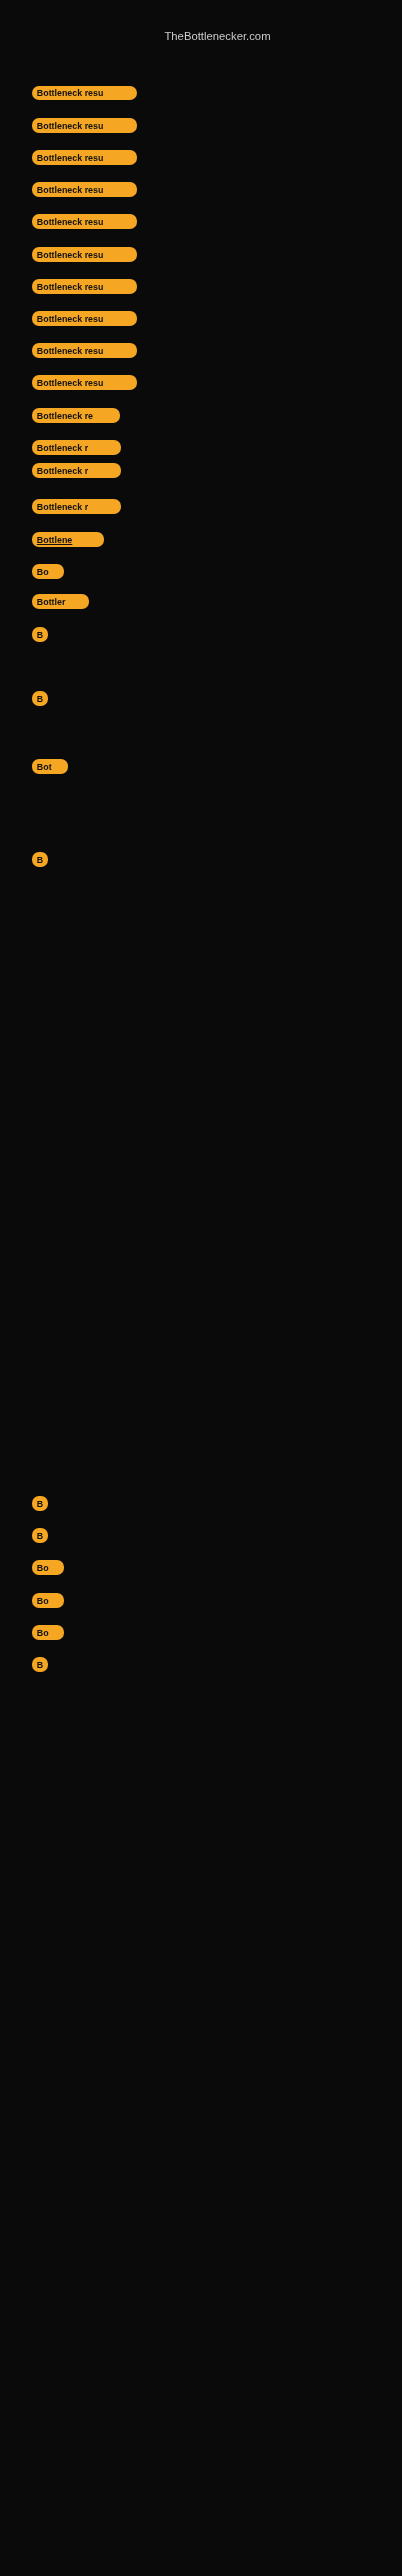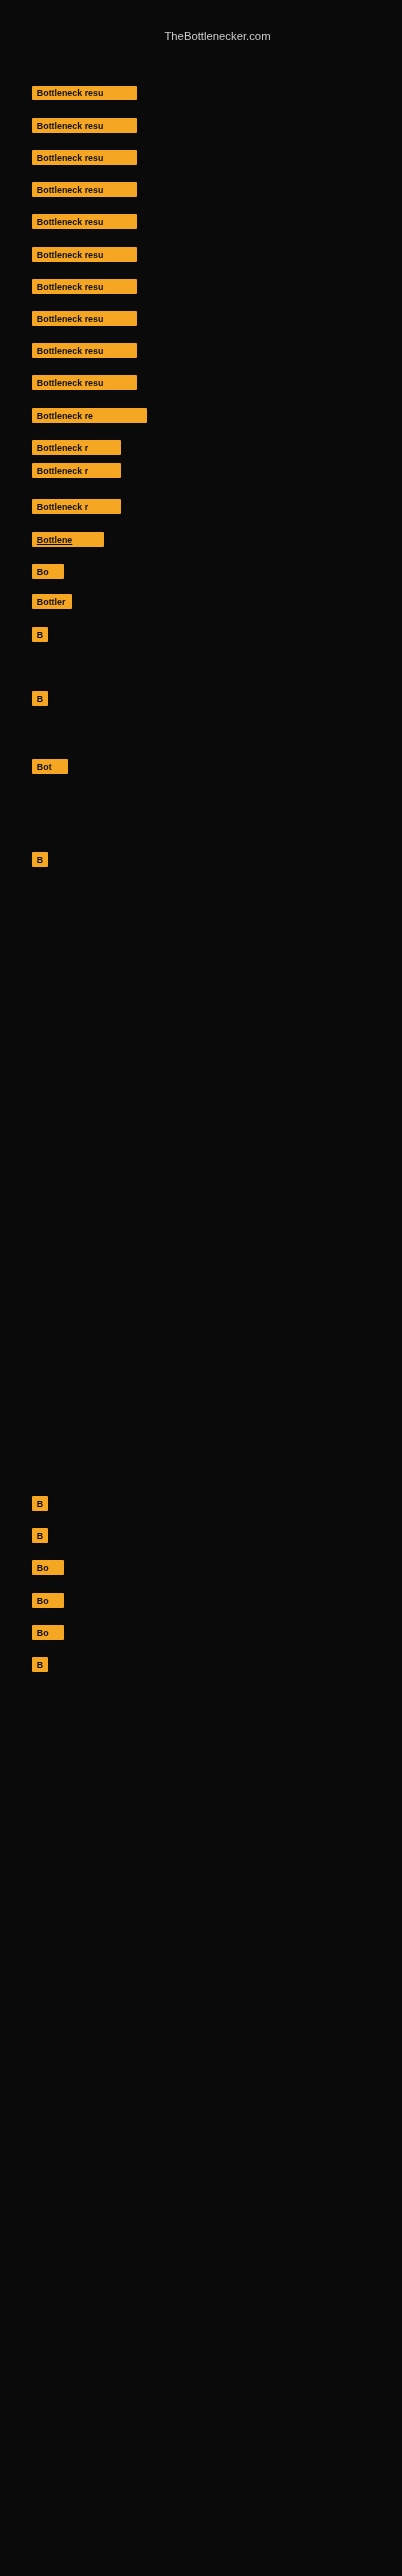--- a/index.html
+++ b/index.html
@@ -17,21 +17,21 @@
       padding: 6.4px 0 4.8px 0;
       font-weight: normal;
     }
     .btn-item {
       position: absolute;
       background-color: #f5a623;
       color: #111;
       font-size: 8.9px;
       font-weight: bold;
       padding: 2.4px 4.8px;
-      border-radius: 1px;
+      border-radius: 7px;
       white-space: nowrap;
       overflow: hidden;
       text-overflow: ellipsis;
       cursor: pointer;
       left: 0;
     }
   </style>
 </head>
 <body>
 
@@ -41,27 +41,27 @@
 <div class="btn-item" style="top: 22.5px; width: 105px;">Bottleneck resu</div>
     <div class="btn-item" style="top: 55px; width: 105px;">Bottleneck resu</div>
     <div class="btn-item" style="top: 87px; width: 105px;">Bottleneck resu</div>
     <div class="btn-item" style="top: 119px; width: 105px;">Bottleneck resu</div>
     <div class="btn-item" style="top: 151px; width: 105px;">Bottleneck resu</div>
     <div class="btn-item" style="top: 184px; width: 105px;">Bottleneck resu</div>
     <div class="btn-item" style="top: 216px; width: 105px;">Bottleneck resu</div>
     <div class="btn-item" style="top: 248px; width: 105px;">Bottleneck resu</div>
     <div class="btn-item" style="top: 280px; width: 105px;">Bottleneck resu</div>
     <div class="btn-item" style="top: 312px; width: 105px;">Bottleneck resu</div>
-    <div class="btn-item" style="top: 345px; width: 115px;">Bottleneck re</div>
+    <div class="btn-item" style="top: 345px; width: 88px;">Bottleneck re</div>
     <div class="btn-item" style="top: 377px; width: 89px;">Bottleneck r</div>
     <div class="btn-item" style="top: 400px; width: 89px;">Bottleneck r</div>
     <div class="btn-item" style="top: 436px; width: 89px;">Bottleneck r</div>
     <div class="btn-item" style="top: 469px; width: 72px; text-decoration: underline;">Bottlene</div>
     <div class="btn-item" style="top: 501px; width: 32px;">Bo</div>
-    <div class="btn-item" style="top: 531px; width: 40px;">Bottler</div>
+    <div class="btn-item" style="top: 531px; width: 57px;">Bottler</div>
     <div class="btn-item" style="top: 564px; width: 16px;">B</div>
     <div class="btn-item" style="top: 628px; width: 16px;">B</div>
     <div class="btn-item" style="top: 696px; width: 36px;">Bot</div>
     <div class="btn-item" style="top: 789px; width: 16px;">B</div>
     <div class="btn-item" style="top: 1433px; width: 16px;">B</div>
     <div class="btn-item" style="top: 1465px; width: 16px;">B</div>
     <div class="btn-item" style="top: 1497px; width: 32px;">Bo</div>
     <div class="btn-item" style="top: 1530px; width: 32px;">Bo</div>
     <div class="btn-item" style="top: 1562px; width: 32px;">Bo</div>
     <div class="btn-item" style="top: 1594px; width: 16px;">B</div>

